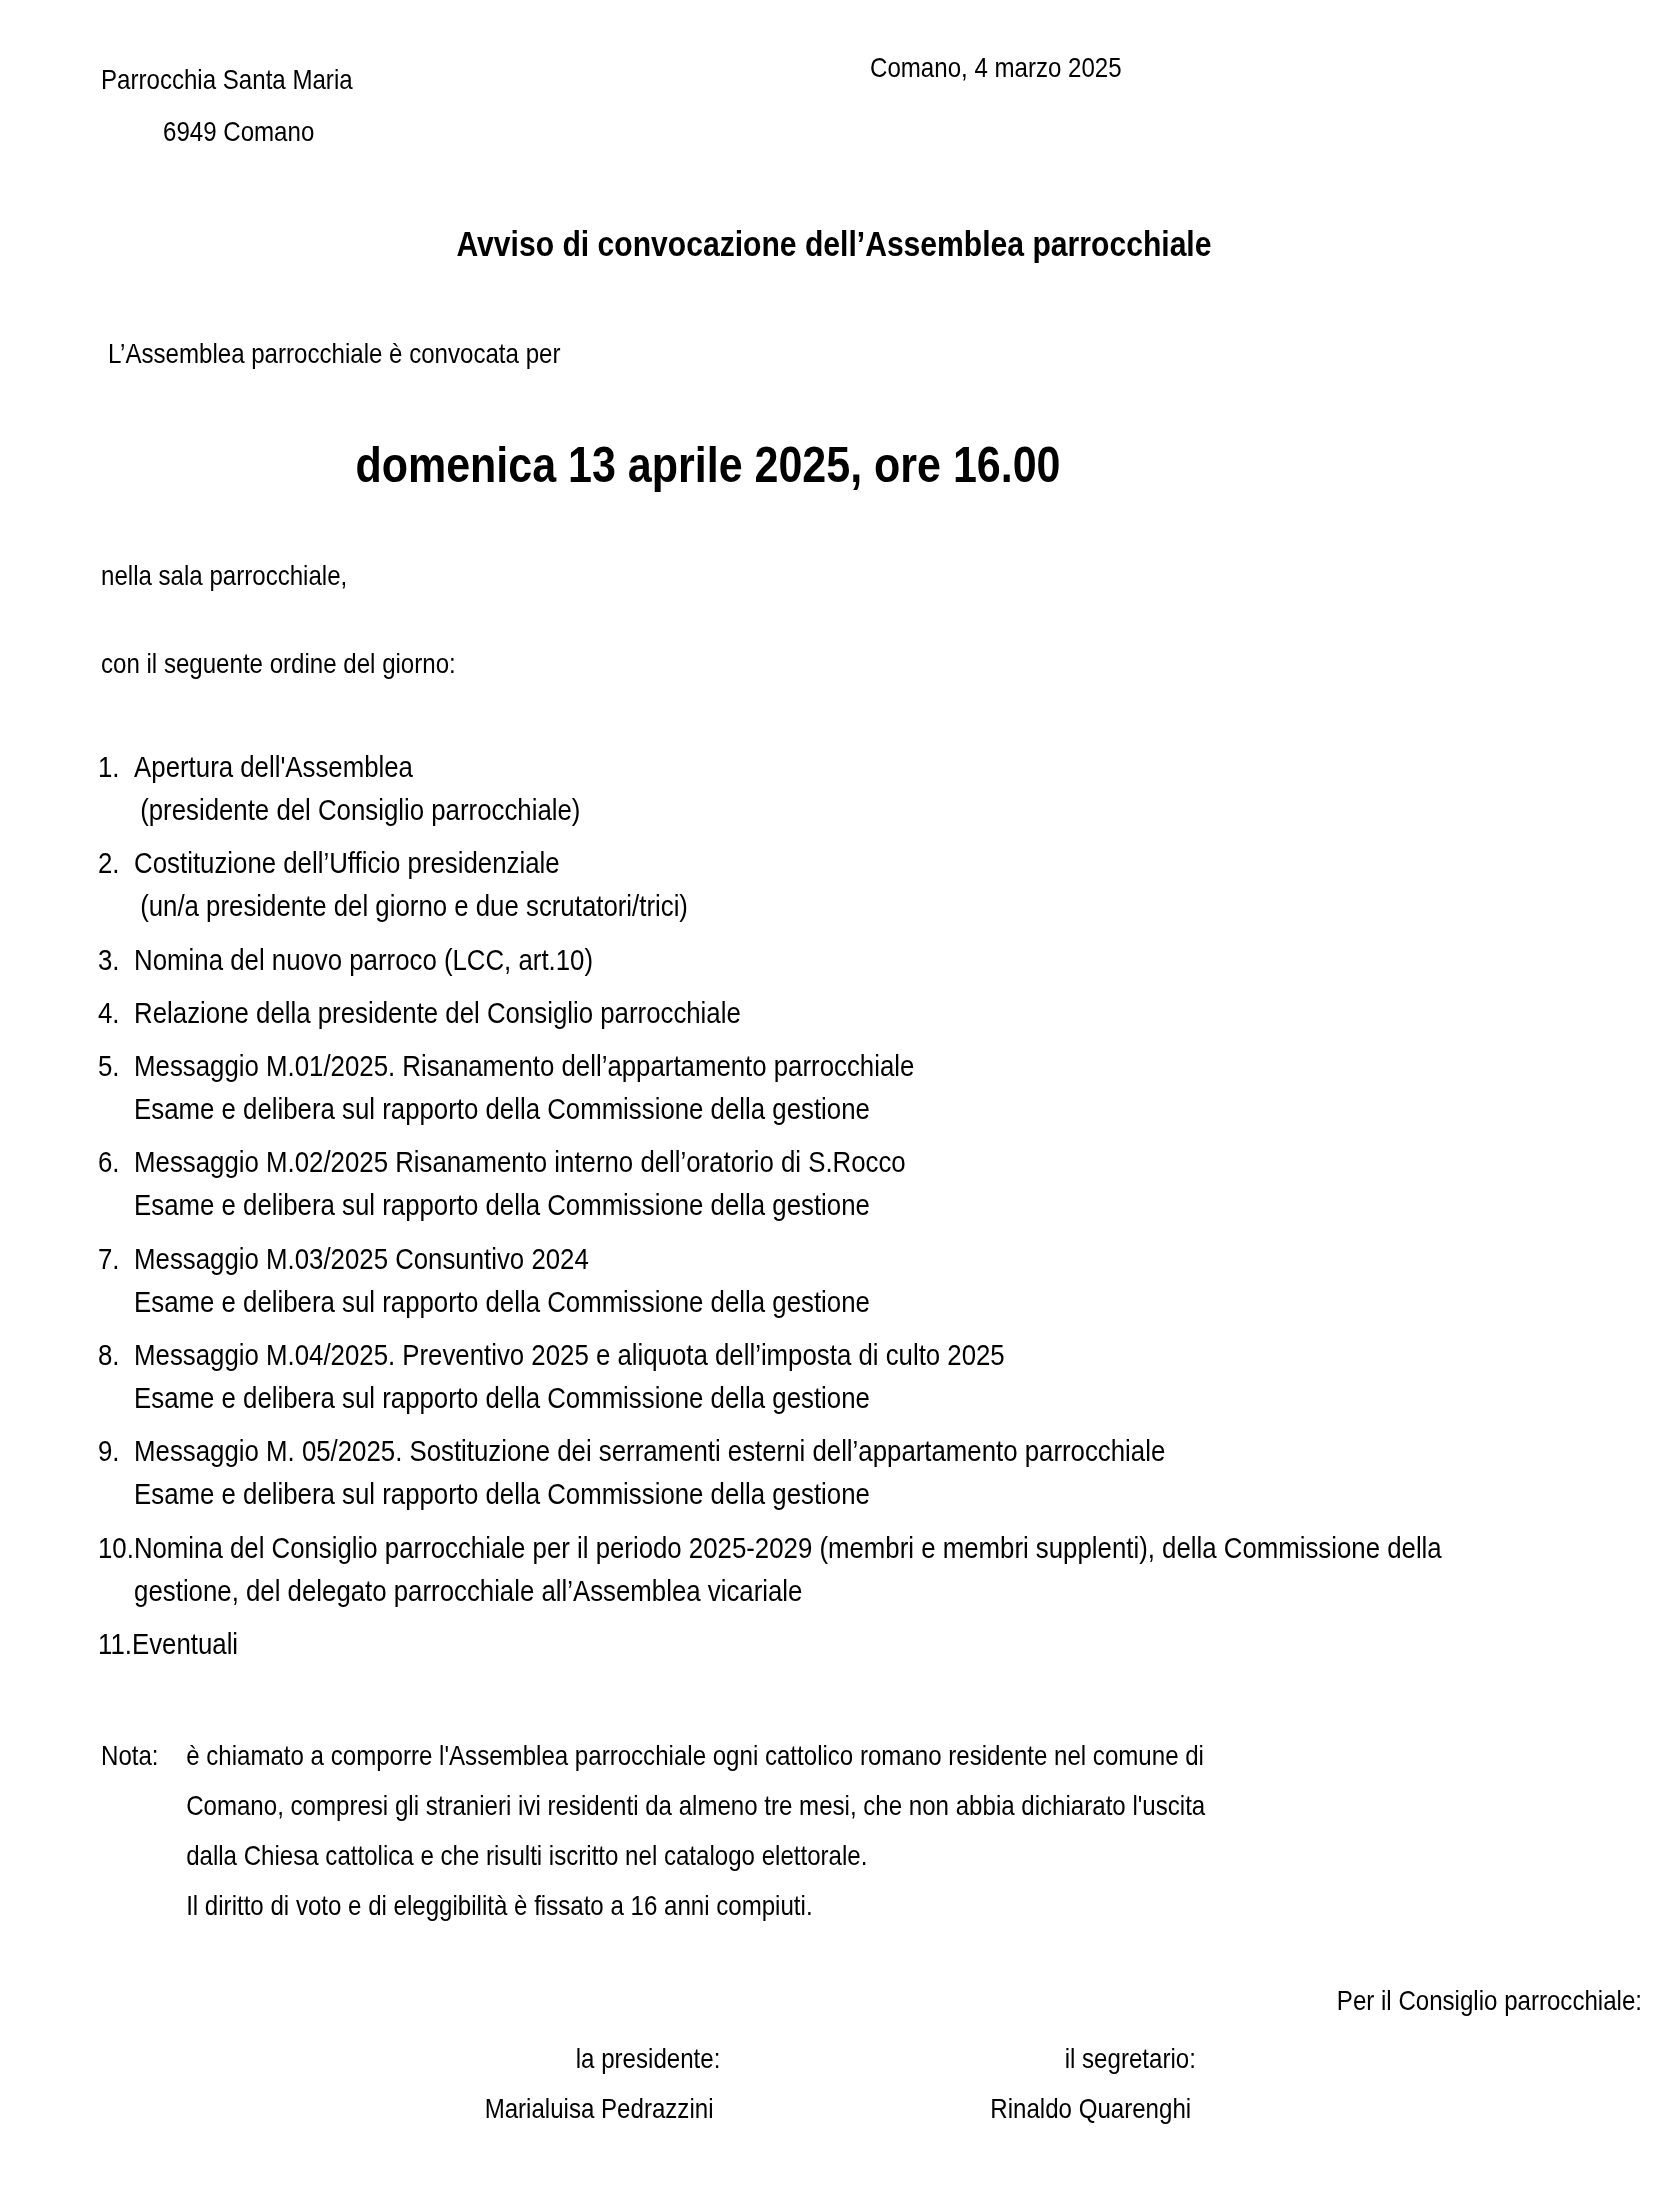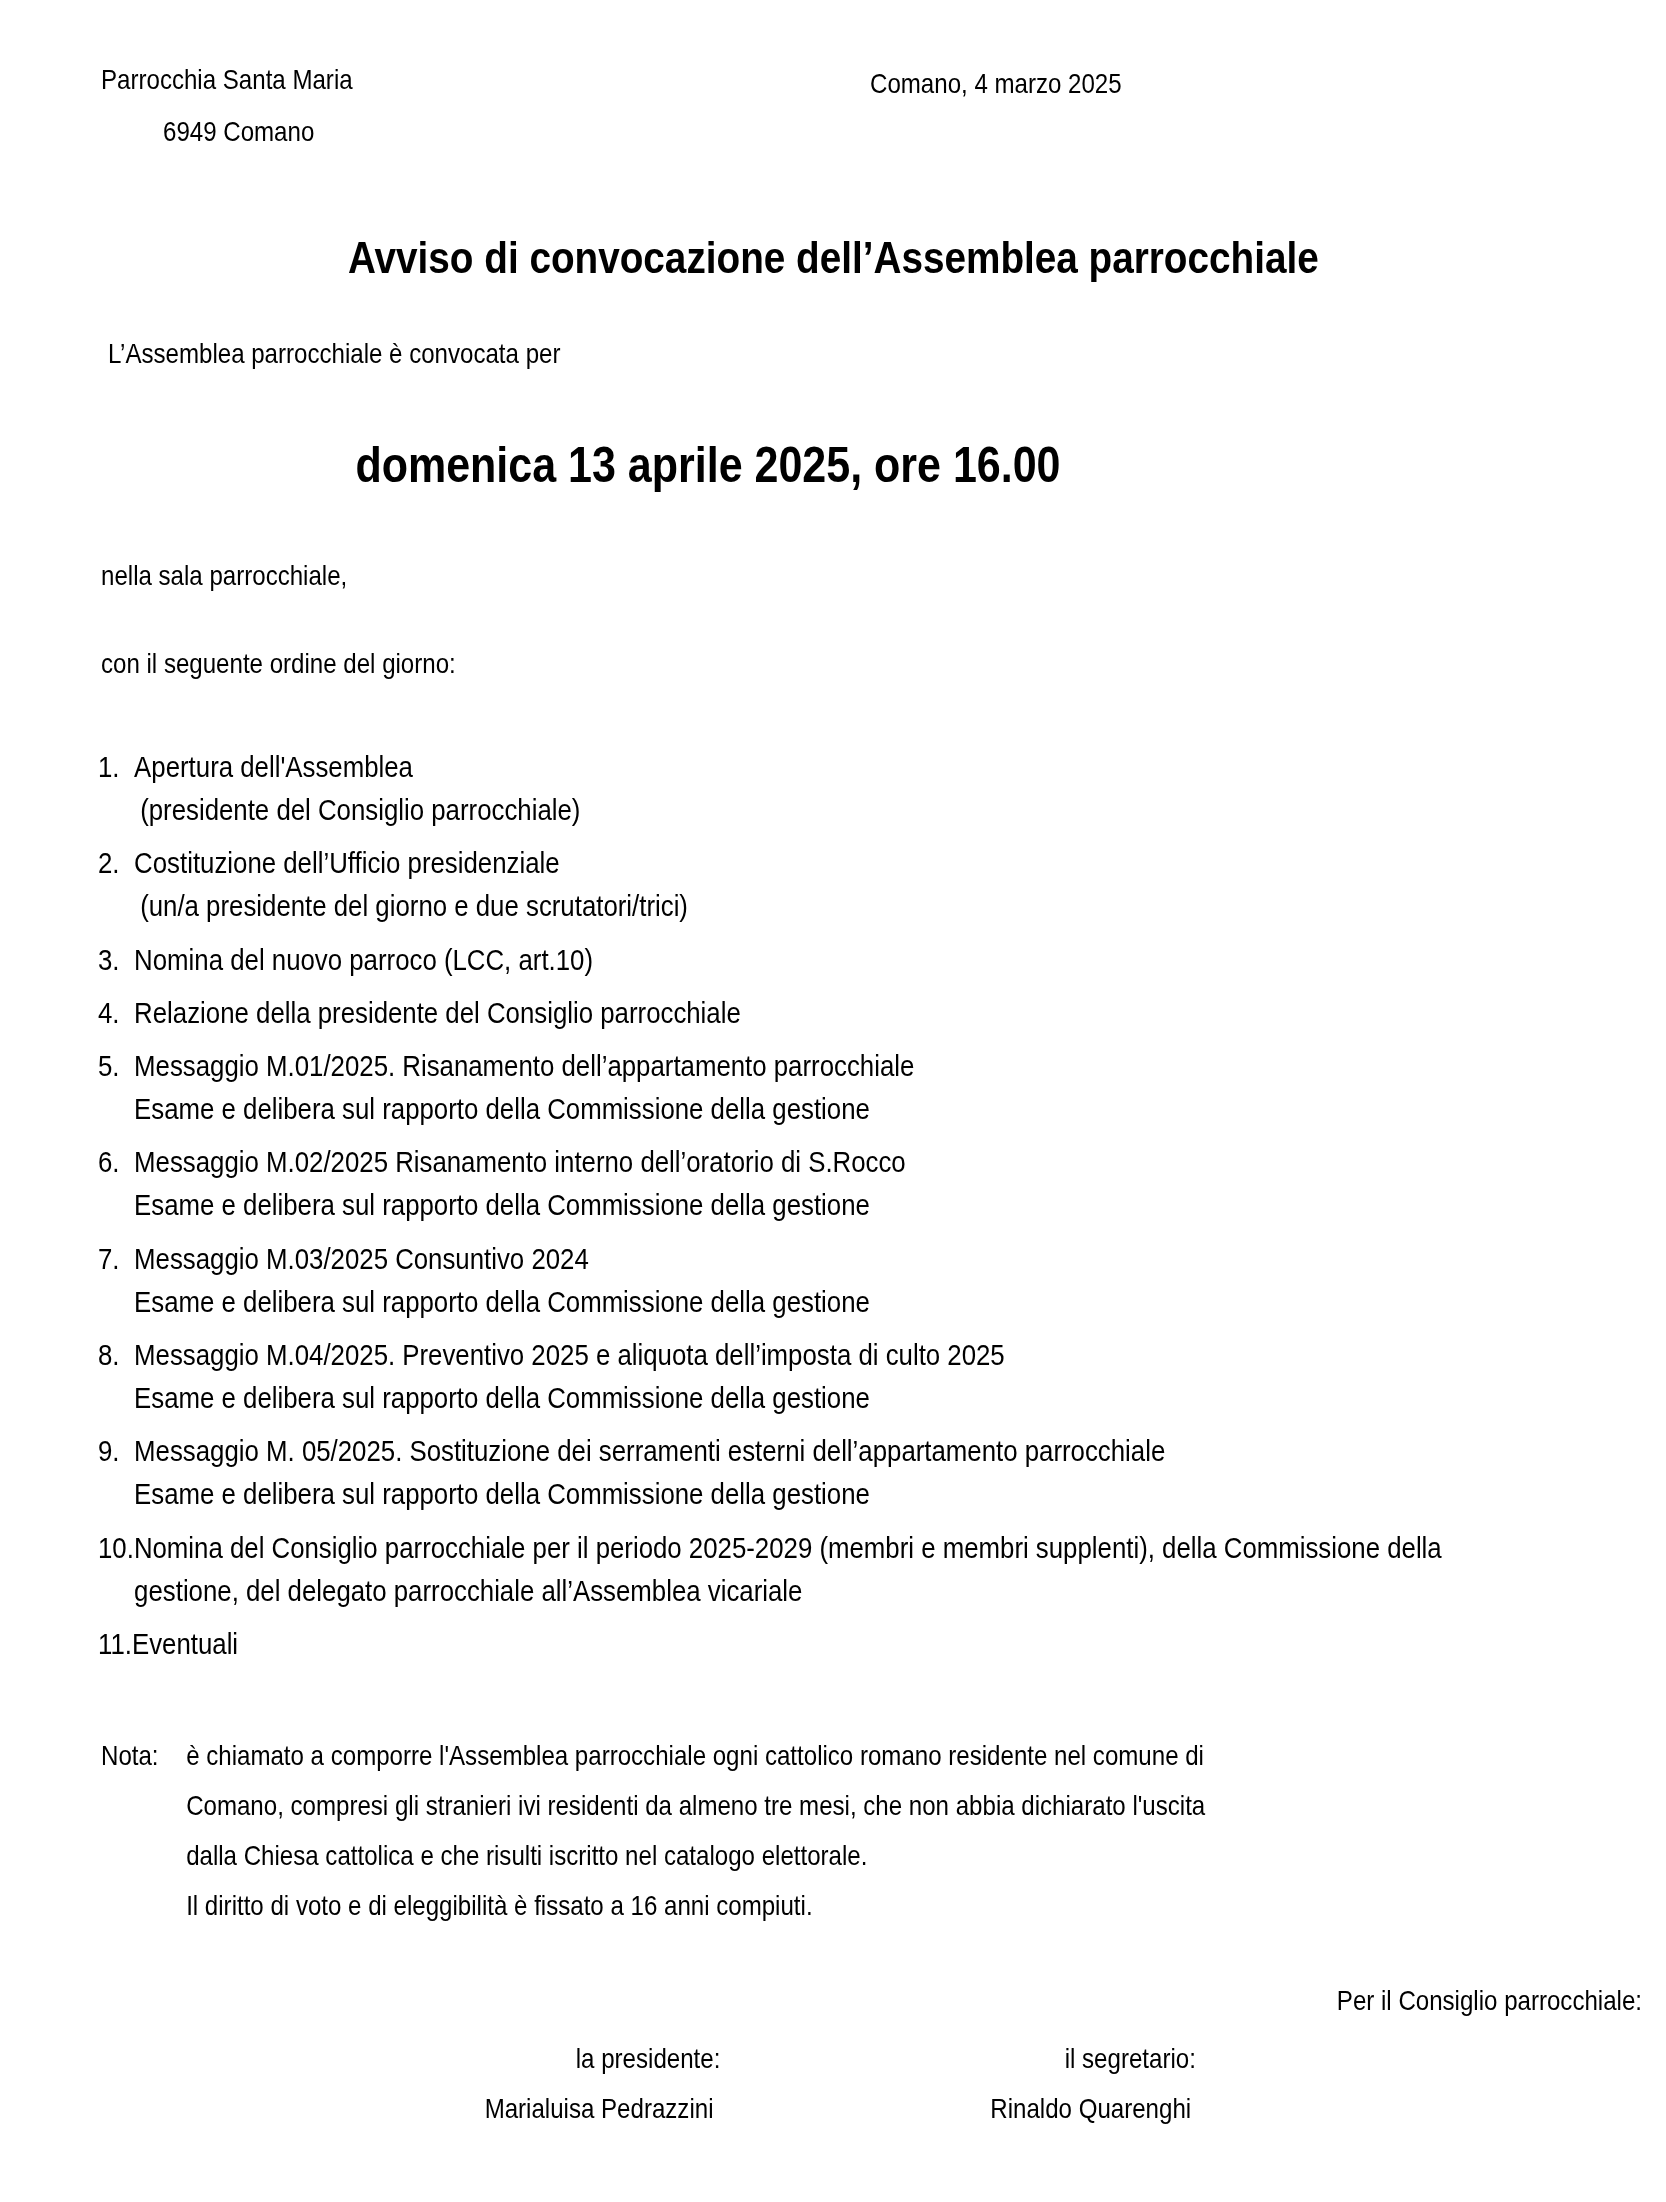--- a/index.html
+++ b/index.html
@@ -19,27 +19,27 @@
   .txt {
     font-size: 28px;
     line-height: 40px;
     transform-origin: left top;
   }
   .cond { transform: scaleX(0.86); transform-origin: left top; display: inline-block; }
   .cond-c { transform: scaleX(0.86); transform-origin: center top; display: inline-block; }
 
   #sender-name { left: 101px; top: 60px; }
   #sender-city { left: 163px; top: 112px; }
-  #place-date  { left: 870px; top: 64px; text-decoration: underline; }
+  #place-date  { left: 870px; top: 48px; text-decoration: underline; }
 
   #title {
-    left: 0; width: 1667px; top: 231px;
+    left: 0; width: 1667px; top: 217px;
     text-align: center;
     font-weight: bold;
-    font-size: 45px;
+    font-size: 35px;
     line-height: 53px;
   }
   #intro { left: 108px; top: 334px; }
   #meeting-date {
     left: 0; width: 1416px; top: 435px;
     text-align: center;
     font-weight: bold;
     font-size: 50px;
     line-height: 60px;
   }

